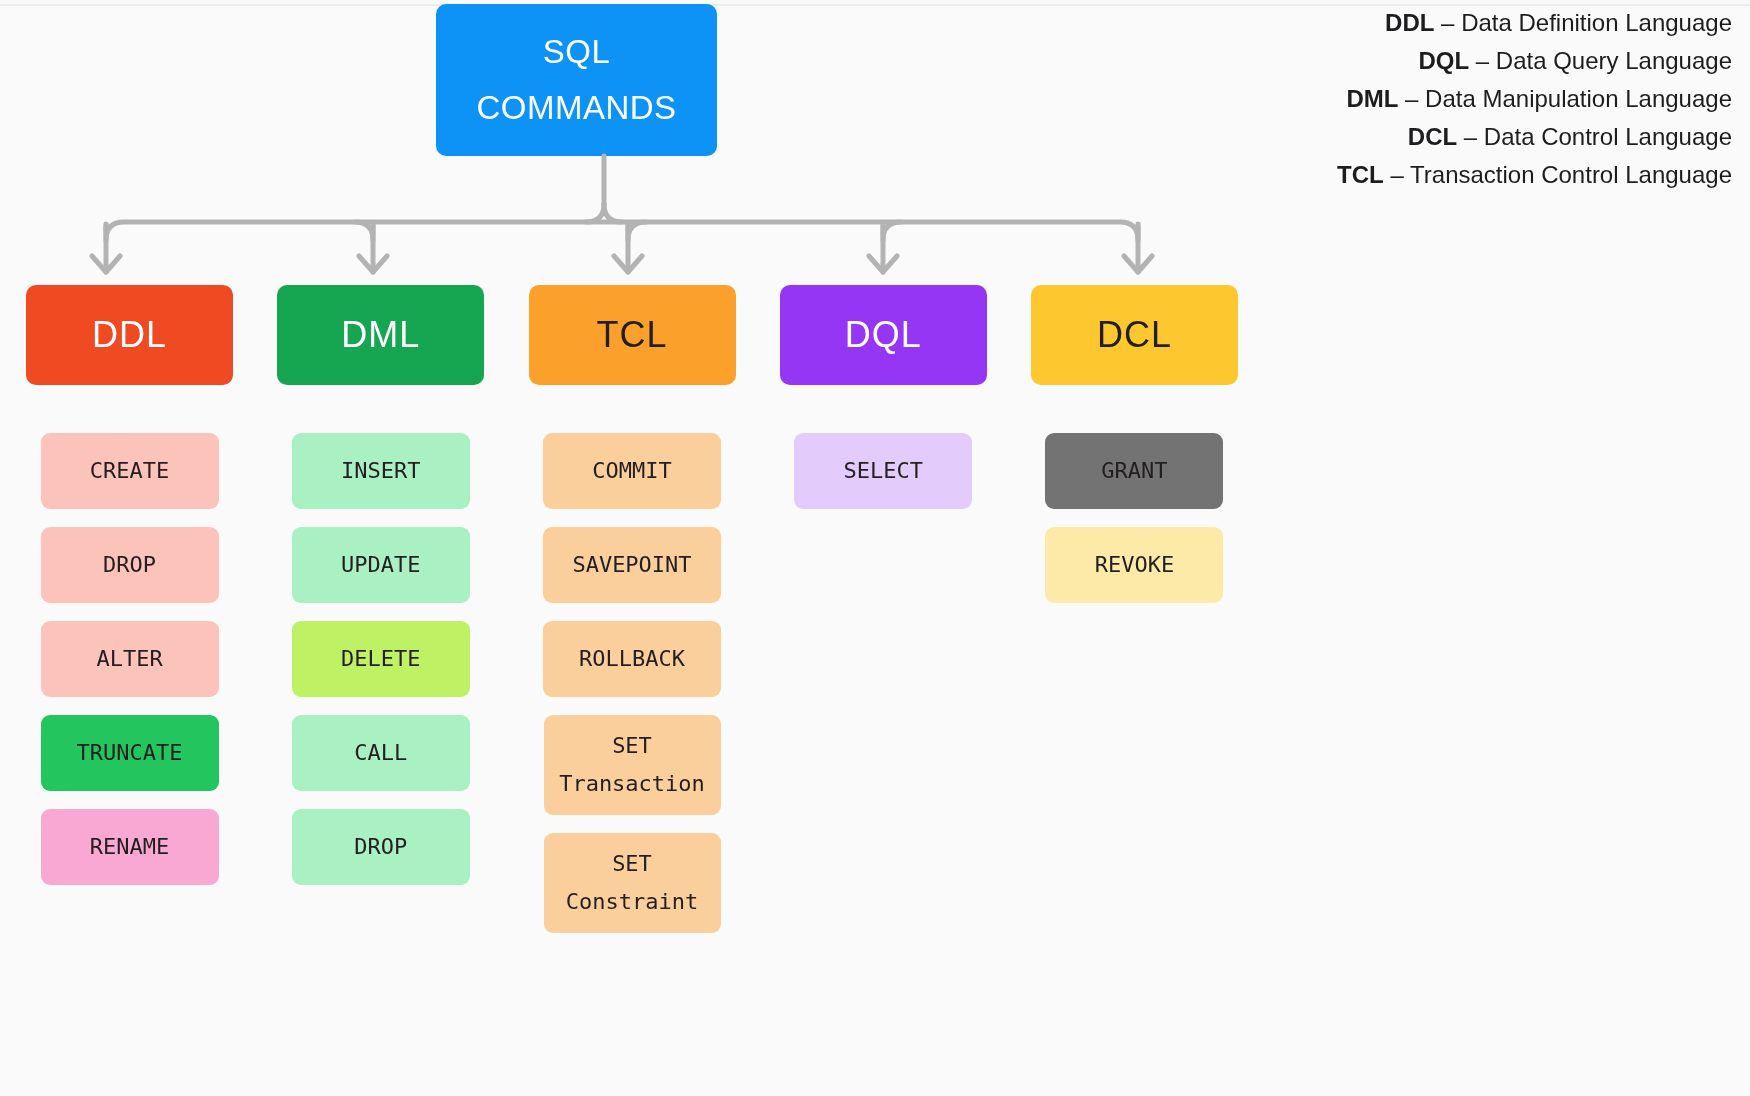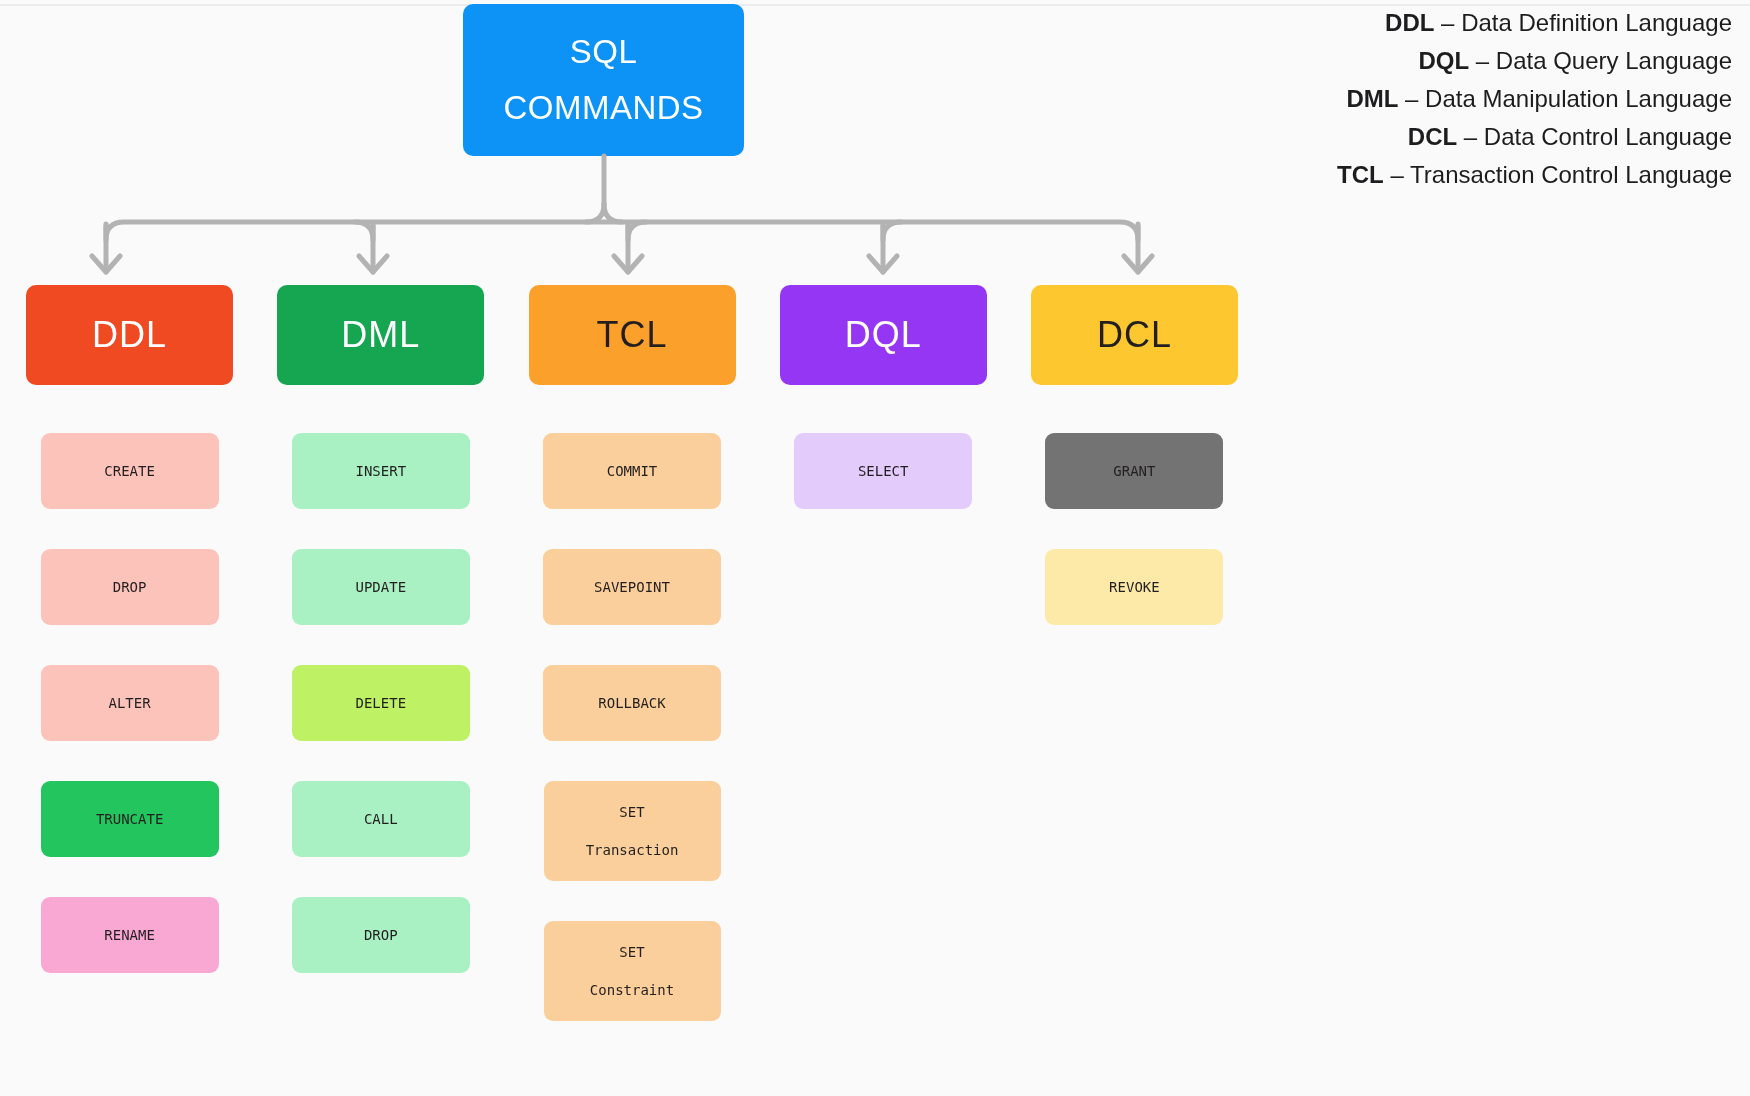--- a/index.html
+++ b/index.html
@@ -24,21 +24,21 @@
     line-height: 38px;
   }
   .legend-row { font-size: 24px; color: #1d1d1f; white-space: nowrap; }
   .legend-abbr { font-weight: 700; }
   .legend-dash { color: #1d1d1f; }
   .legend-desc { font-weight: 400; }
 
   
   .root-node {
     position: absolute;
-    left: 463px; top: 4px;
+    left: 436px; top: 4px;
     width: 281px; height: 152px;
     background: #0d93f5;
     border-radius: 10px;
     color: #ffffff;
     display: flex; flex-direction: column;
     align-items: center; justify-content: center;
     font-size: 33px; letter-spacing: .5px;
     line-height: 56px;
   }
 
@@ -61,23 +61,23 @@
     font-size: 36px; letter-spacing: 1px;
     margin-bottom: 48px;
   }
 
   .cmd {
     width: 178px; min-height: 76px;
     border-radius: 9px;
     display: flex; flex-direction: column;
     align-items: center; justify-content: center;
     font-family: "DejaVu Sans Mono", monospace;
-    font-size: 14px;
+    font-size: 22px;
     color: #231f20;
-    margin-bottom: 40px;
+    margin-bottom: 18px;
     padding: 6px 8px;
     line-height: 38px;
     text-align: center;
   }
   .cmd.tall { min-height: 100px; width: 177px; }
   .cmd .ln { display: block; }
 </style>
 </head>
 <body>
 

